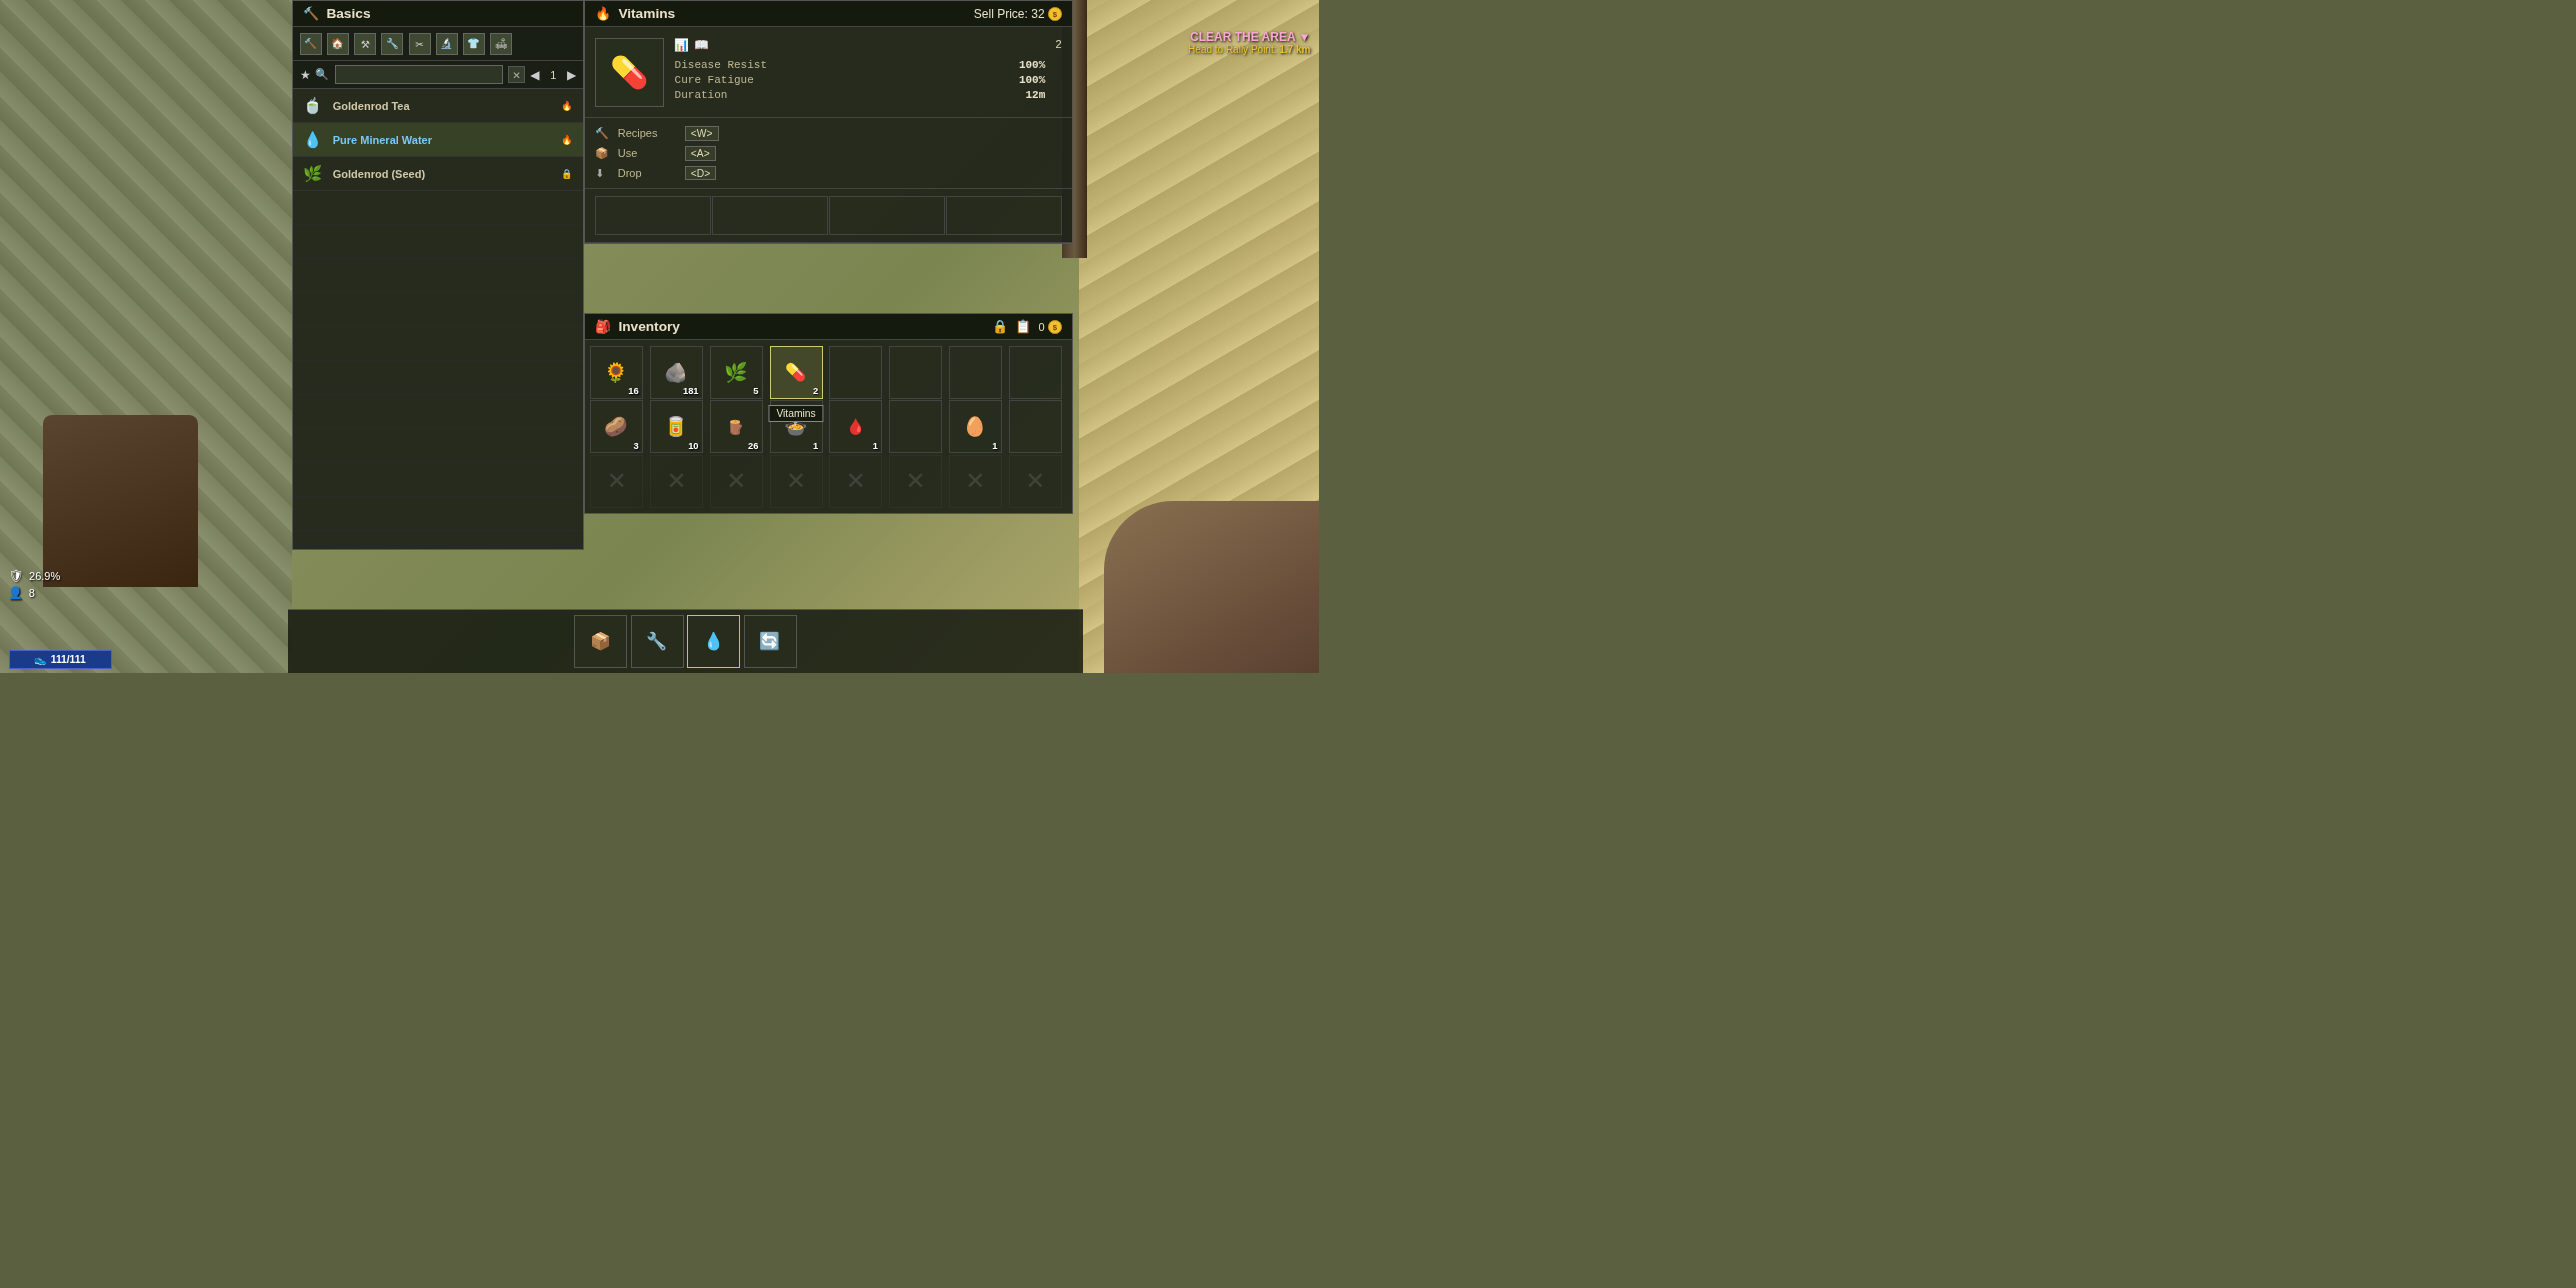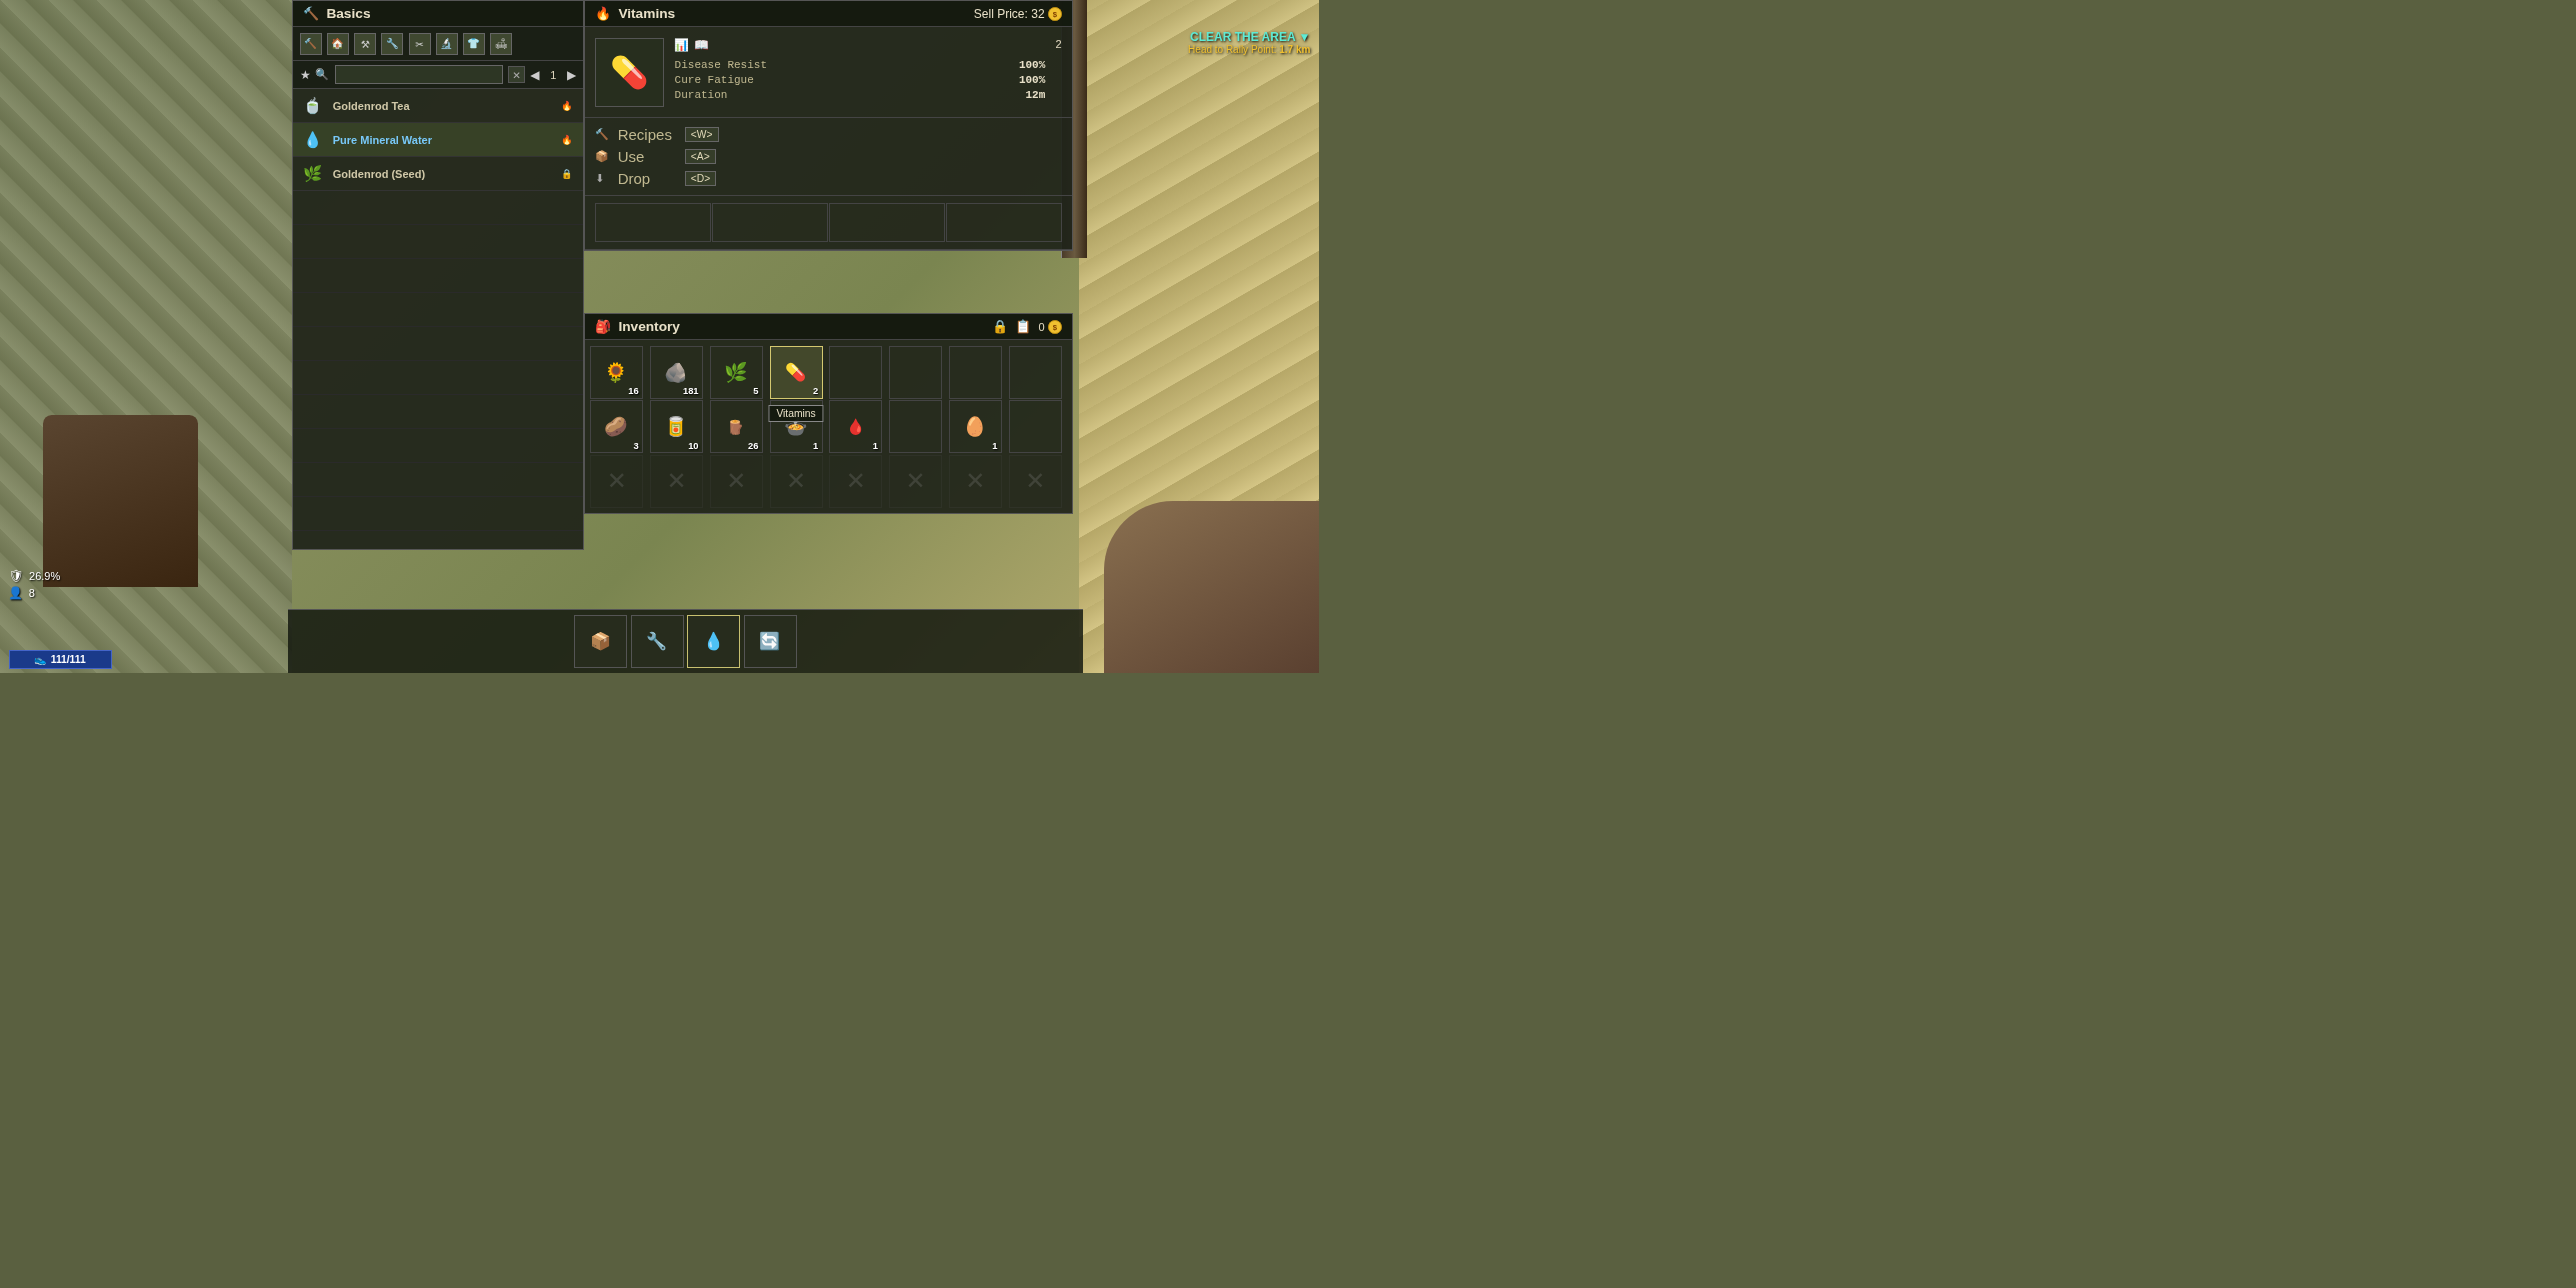--- a/index.html
+++ b/index.html
@@ -255,21 +255,21 @@
     }
 
     .action-row {
       display: flex;
       align-items: center;
       padding: 2.6px 0;
       gap: 6.9px;
     }
 
     .action-icon { font-size: 11px; color: #aaa; width: 15.5px; }
-    .action-label { color: #c0b890; font-size: 15px; min-width: 60px; }
+    .action-label { color: #c0b890; font-size: 11px; min-width: 60px; }
     .action-key {
       color: #e0d8b8;
       font-size: 10.3px;
       background: rgba(60,70,45,0.7);
       border: 0.9px solid #666;
       padding: 0.9px 5.2px;
     }
 
     
     .extra-slots {
@@ -421,21 +421,21 @@
       top: 30px; right: 8.6px;
       text-align: right;
       color: #fff;
       font-size: 10.3px;
       text-shadow: 0.9px 0.9px 2.6px #000;
     }
 
     .mission-title {
       font-size: 12px;
       font-weight: bold;
-      color: #5eead4;
+      color: #f9a8d4;
     }
 
     .mission-detail {
       color: #f0c030;
       font-size: 10px;
     }
 
     
     .door-right {
       position: absolute;

